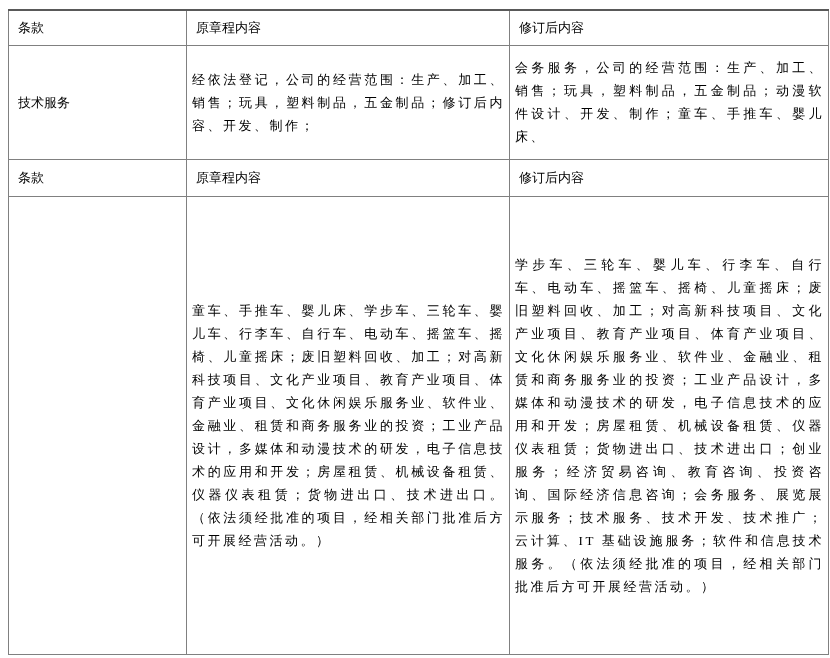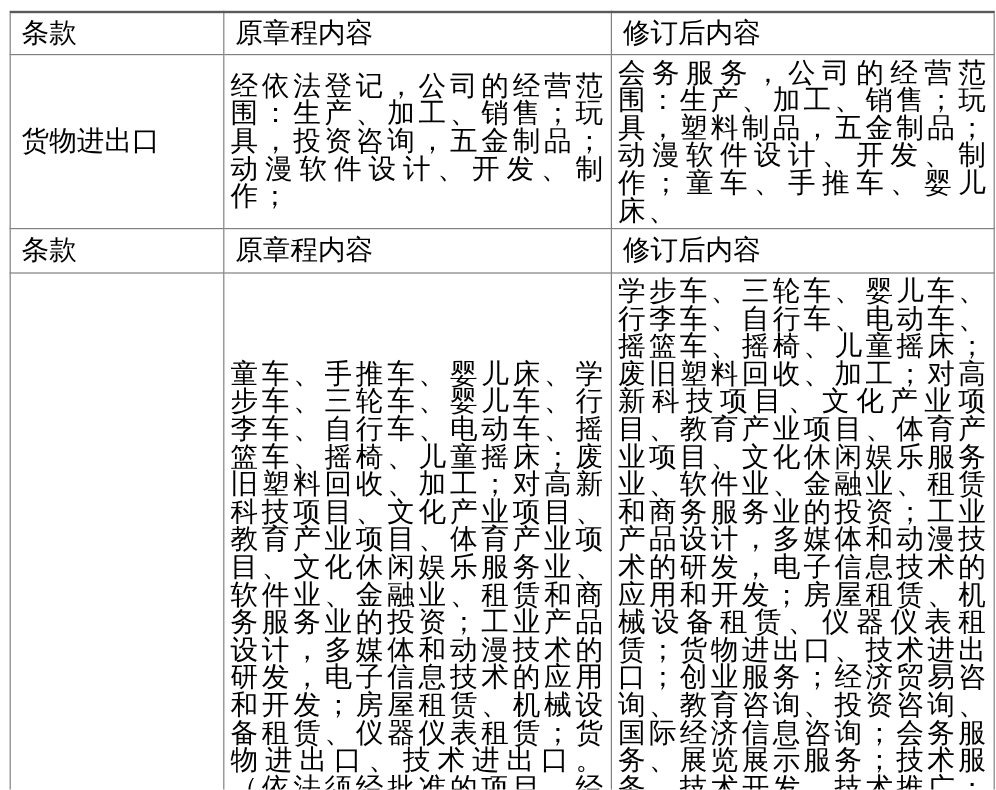--- a/index.html
+++ b/index.html
@@ -16,21 +16,21 @@
   table.doc-table {
     border-collapse: collapse;
     table-layout: fixed;
     width: 820px;
     border-top: 2px solid #595959;
   }
   table.doc-table td {
     border: 1px solid #808080;
     background: #ffffff;
     vertical-align: middle;
-    font-size: 23px;
+    font-size: 13px;
     line-height: 23px;
     overflow: hidden;
   }
   
   col.c1 { width: 178px; }
   col.c2 { width: 323px; }
   col.c3 { width: 319px; }
   
   tr.r-head1 td { height: 35px; }
   tr.r-body1 td { height: 114px; }
@@ -67,22 +67,22 @@
       <col class="c2">
       <col class="c3">
     </colgroup>
     <tbody>
       <tr class="r-head1">
         <td class="head-cell">条款</td>
         <td class="head-cell">原章程内容</td>
         <td class="head-cell">修订后内容</td>
       </tr>
       <tr class="r-body1">
-        <td class="clause-cell">货物进出口</td>
-        <td class="content-cell">经依法登记，公司的经营范围：生产、加工、销售；玩具，投资咨询，五金制品；动漫软件设计、开发、制作；</td>
+        <td class="clause-cell">技术服务</td>
+        <td class="content-cell">经依法登记，公司的经营范围：生产、加工、销售；玩具，塑料制品，五金制品；修订后内容、开发、制作；</td>
         <td class="content-cell">会务服务，公司的经营范围：生产、加工、销售；玩具，塑料制品，五金制品；动漫软件设计、开发、制作；童车、手推车、婴儿床、</td>
       </tr>
       <tr class="r-head2">
         <td class="head-cell">条款</td>
         <td class="head-cell">原章程内容</td>
         <td class="head-cell">修订后内容</td>
       </tr>
       <tr class="r-body2">
         <td class="clause-cell"></td>
         <td class="content-cell">童车、手推车、婴儿床、学步车、三轮车、婴儿车、行李车、自行车、电动车、摇篮车、摇椅、儿童摇床；废旧塑料回收、加工；对高新科技项目、文化产业项目、教育产业项目、体育产业项目、文化休闲娱乐服务业、软件业、金融业、租赁和商务服务业的投资；工业产品设计，多媒体和动漫技术的研发，电子信息技术的应用和开发；房屋租赁、机械设备租赁、仪器仪表租赁；货物进出口、技术进出口。（依法须经批准的项目，经相关部门批准后方可开展经营活动。）</td>

